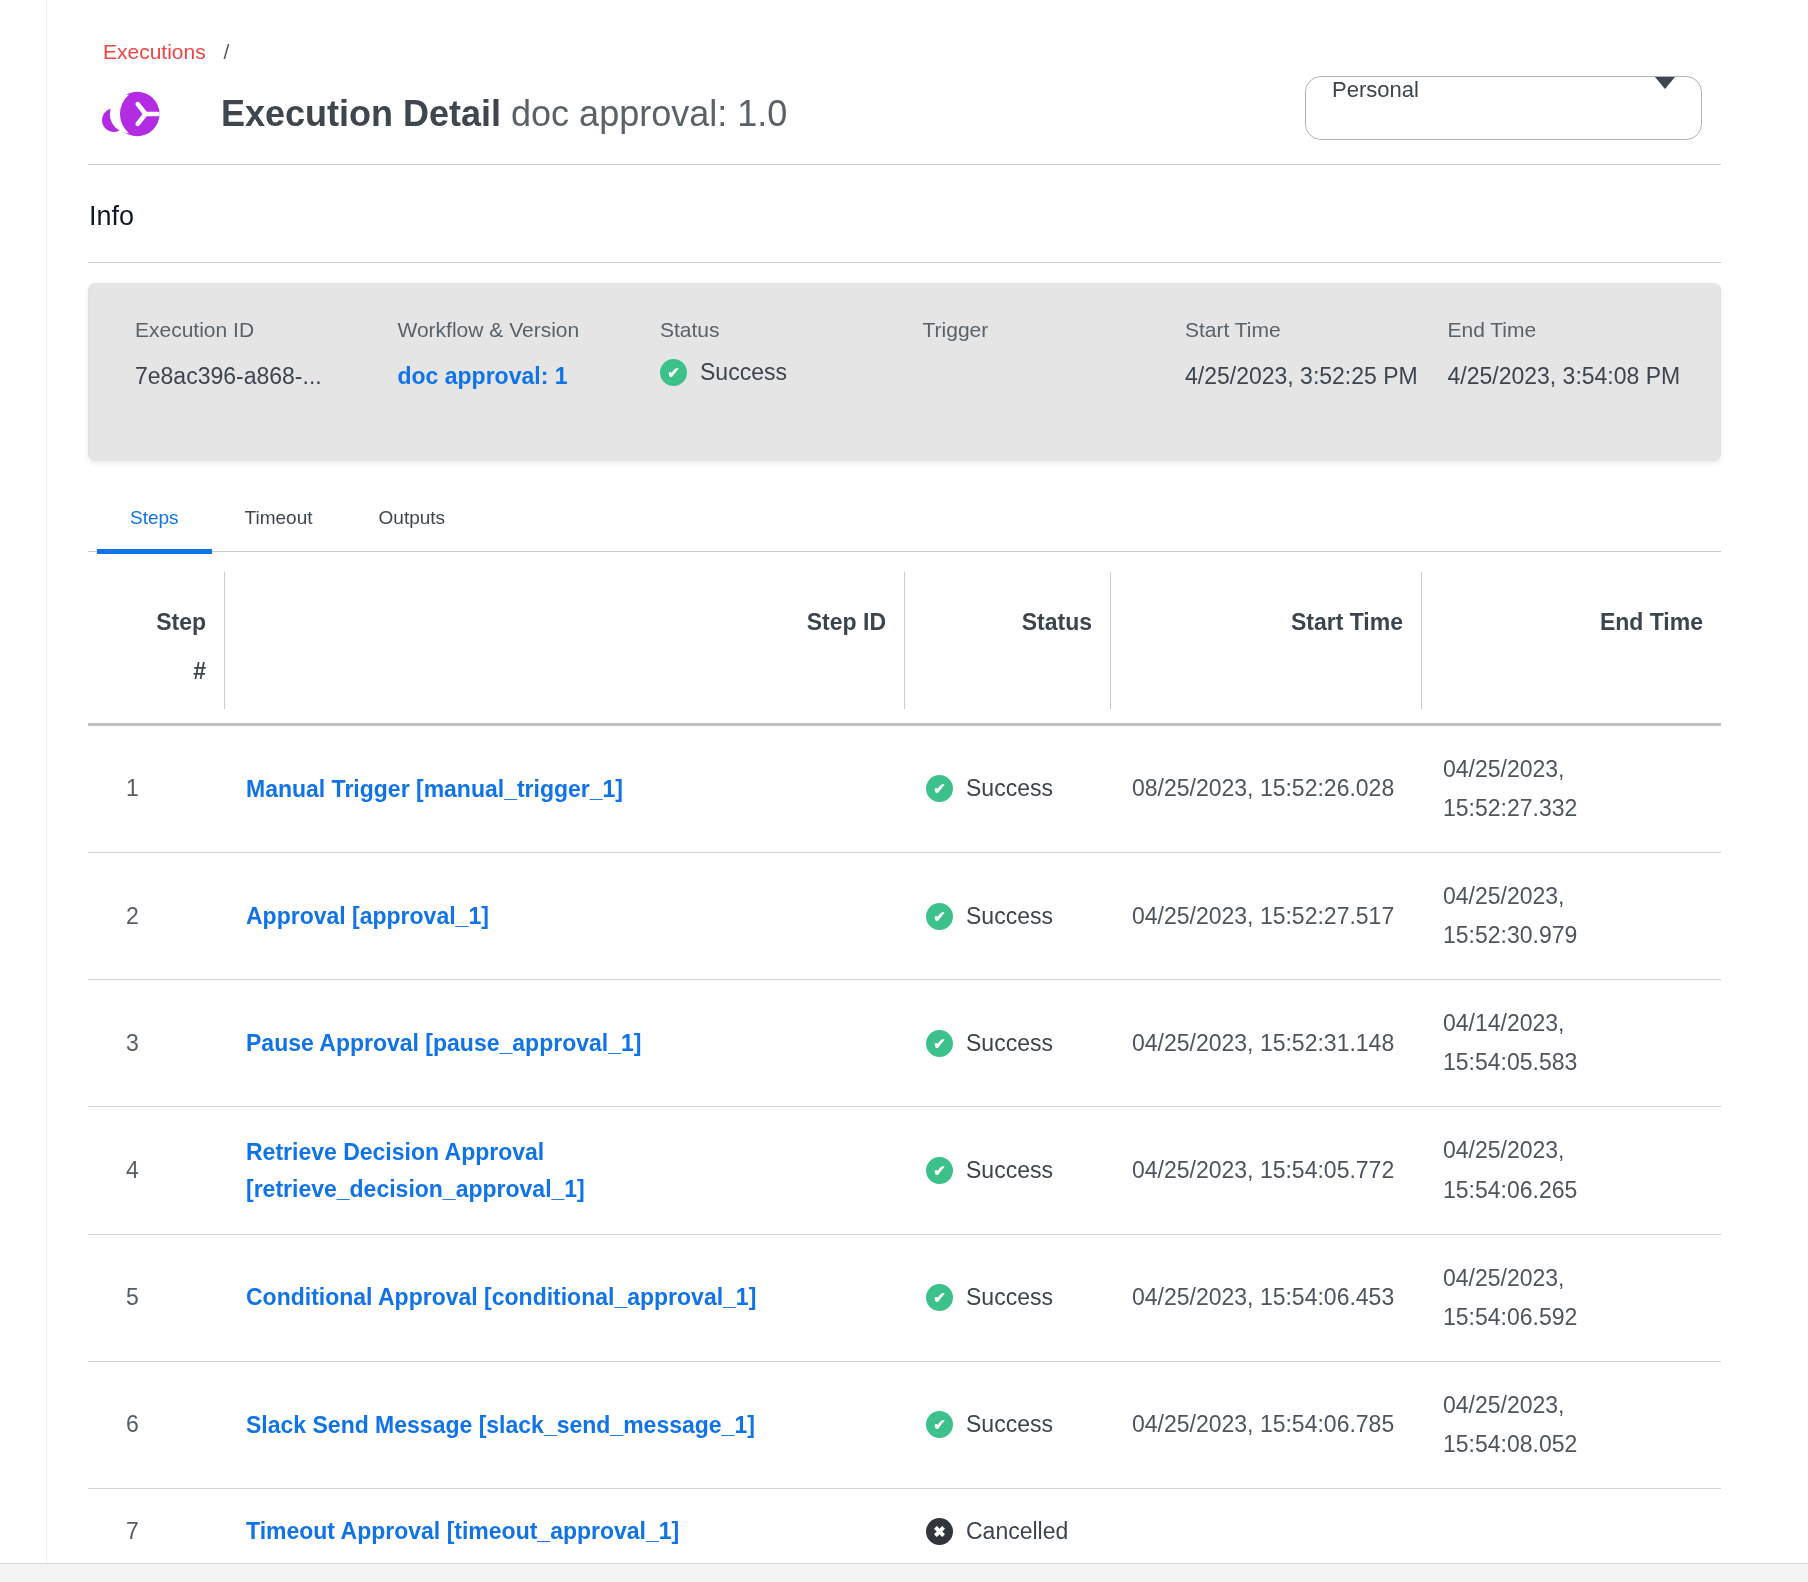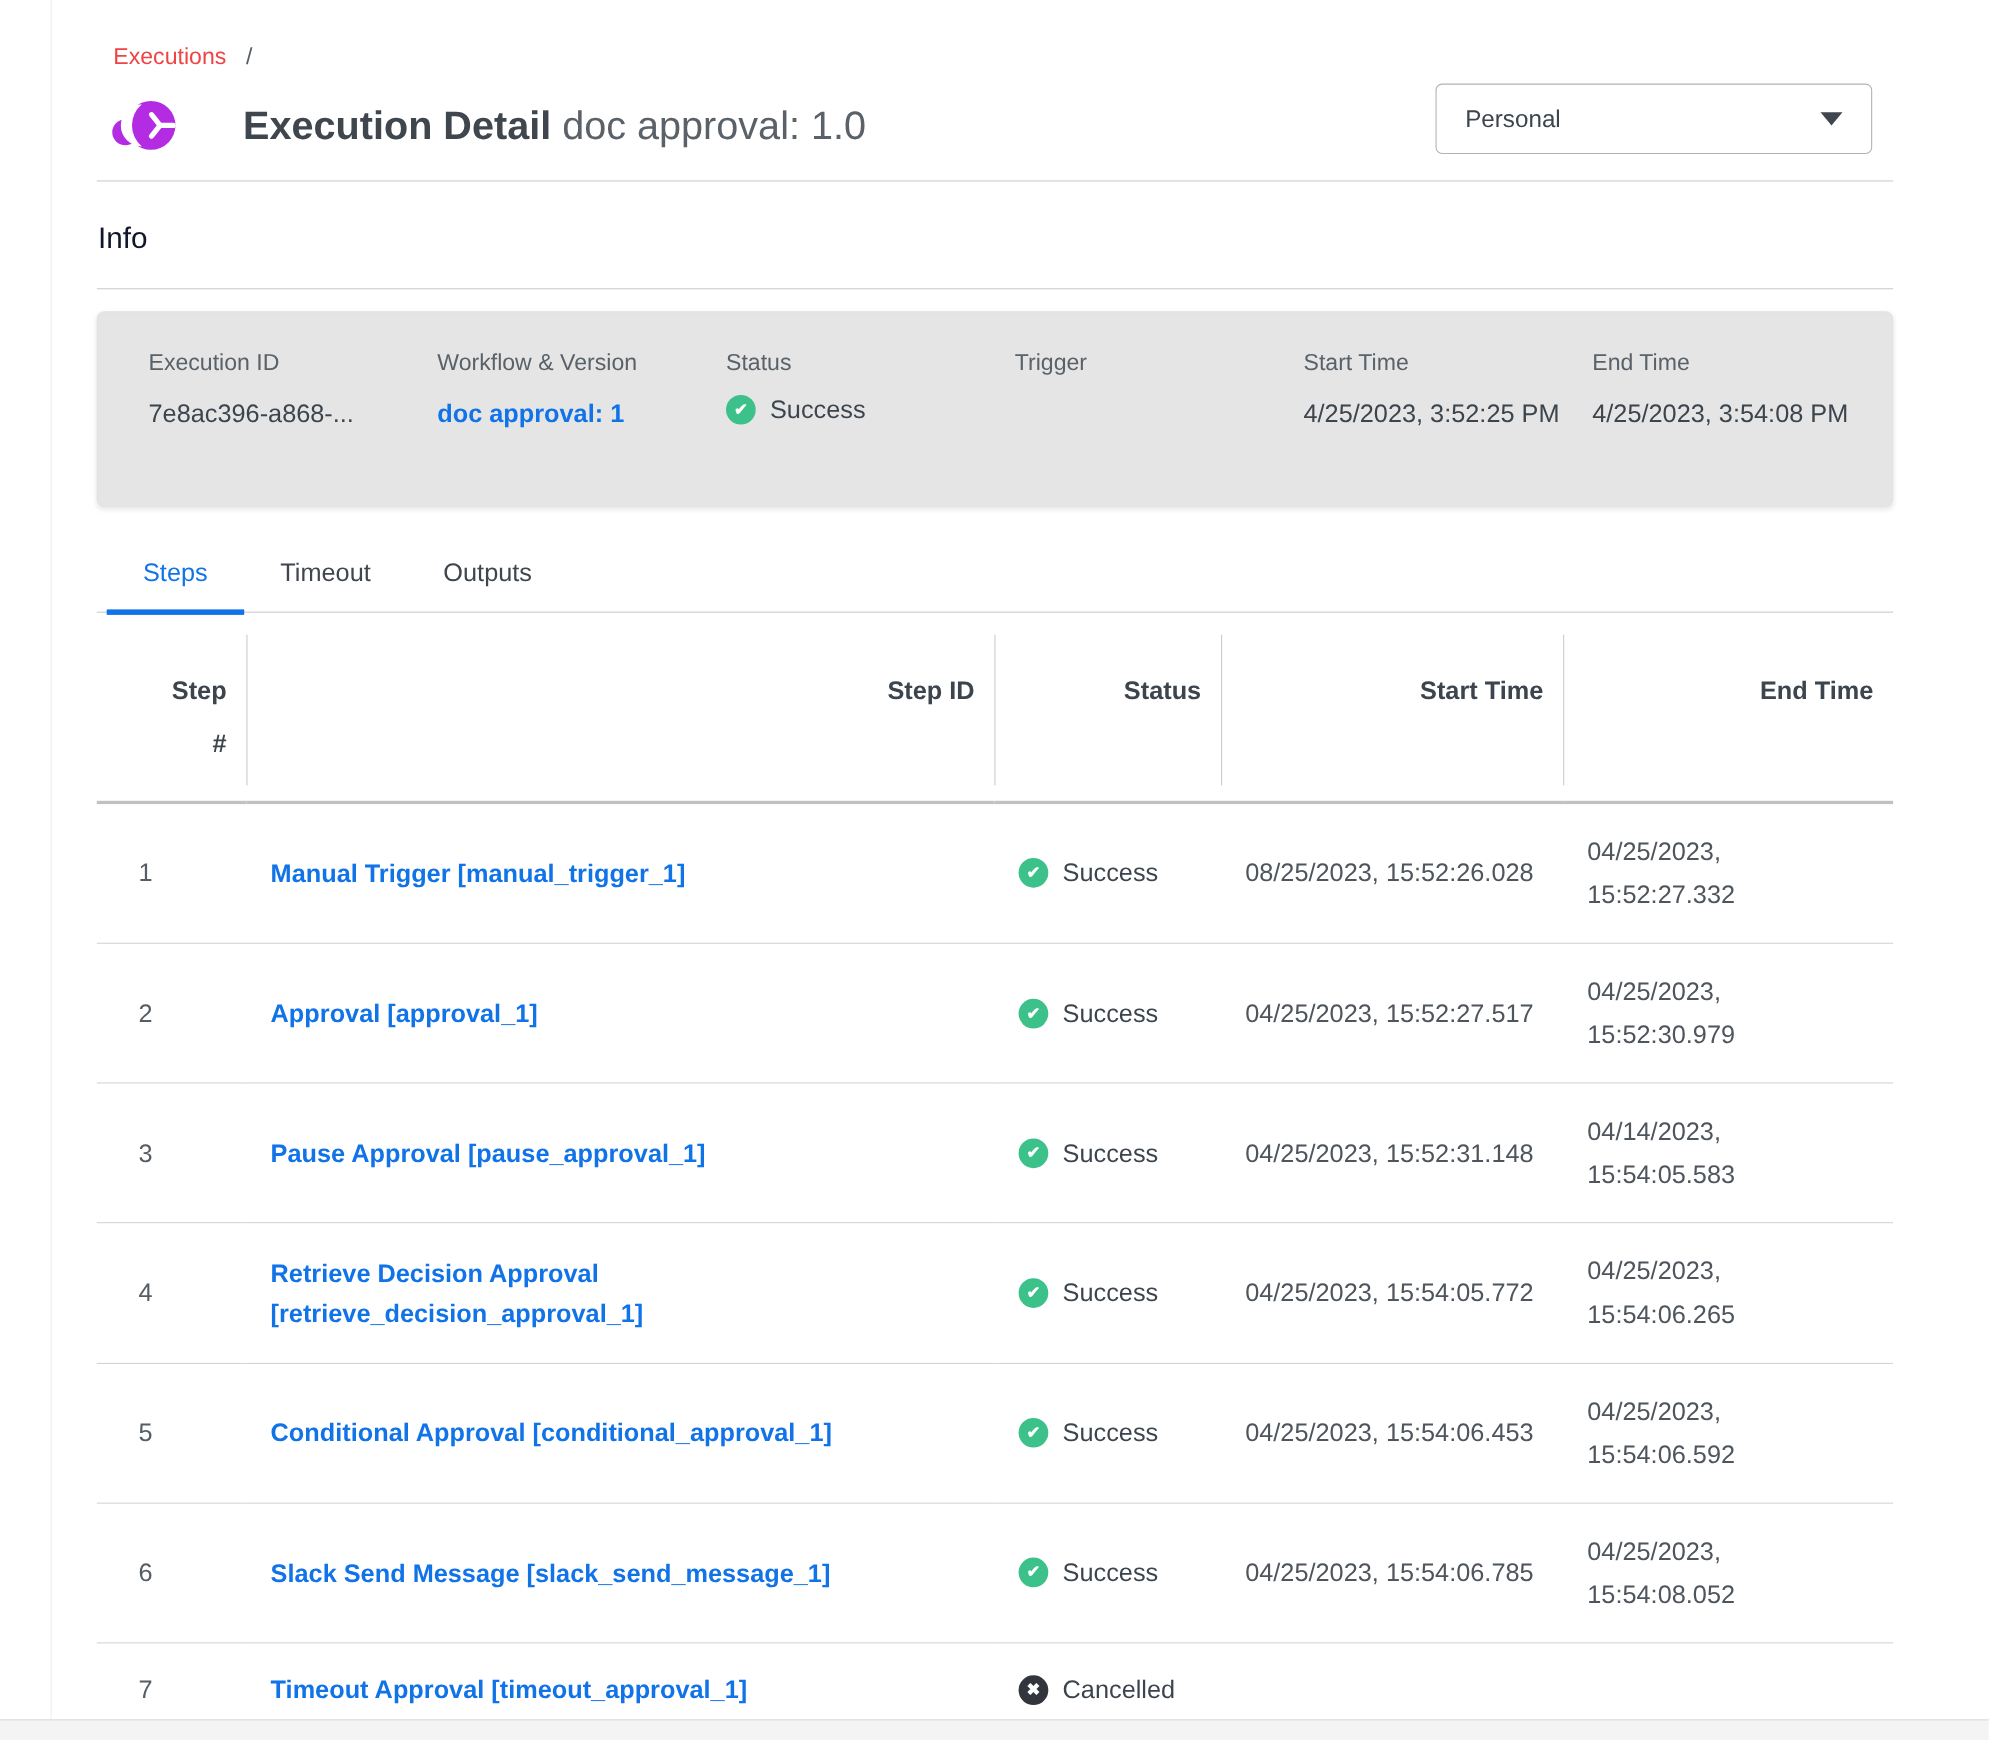--- a/index.html
+++ b/index.html
@@ -21,22 +21,22 @@
 
   
   .title-row { display:flex; align-items:center; margin-top:24px; padding-left:12px; position:relative;gap:37px; }
   .logo { width:60px; height:52px; flex:0 0 auto; }
   .logo svg { width:60px; height:52px; display:block; }
   h1 { font-size:36px; line-height:1.2; margin:0 0 0 24px; font-weight:700; color:#3f464e; }
   h1 .subtitle { font-weight:400; color:#5a6168; margin-left:10px; }
 
   .scope-select {
     position:absolute; right:19px; top:-12px; width:397px; height:64px;
-    border:1px solid #b3b3b3; border-radius:6px; background:#fff;
-    display:flex; align-items:center; justify-content:space-between;
+    border:1px solid #b3b3b3; border-radius:16px; background:#fff;
+    display:flex; justify-content:space-between;
     padding:0 26px; font-size:22px; color:#3c444d; cursor:pointer;
   }
   .caret { width:0; height:0; border-left:10px solid transparent; border-right:10px solid transparent; border-top:12px solid #3f464e; }
 
   .rule { border:none; border-top:1px solid #cdcdcd; margin:0; }
   .rule.under-title { margin-top:24px; }
   .rule.under-info { margin-top:30px; }
 
   .info-heading { font-size:27px; font-weight:400; color:#0f172a; margin:36px 0 0 1px; }
 
@@ -57,21 +57,21 @@
   .status-dot {
     width:27px; height:27px; border-radius:50%; flex:0 0 auto;
     color:#fff; display:inline-flex; align-items:center; justify-content:center;
     font-size:15px; font-weight:700; line-height:1;
   }
   .status-dot.success   { background:#3cc18a; }
   .status-dot.cancelled { background:#32363c; }
 
   
   .tabs { display:flex; margin-top:46px; border-bottom:1px solid #cacaca; }
-  .tab { padding:0 33px 22px; font-size:23px; color:#3f464e; position:relative; cursor:pointer; }
+  .tab { padding:0 33px 22px; font-size:19px; color:#3f464e; position:relative; cursor:pointer; }
   .tab:first-child { margin-left:9px; }
   .tab.active { color:#1173e8; }
   .tab.active::after { content:''; position:absolute; left:0; right:0; bottom:-3px; height:5px; background:#1173e8; }
 
   
   table.steps { margin-top:12px; width:100%; border-collapse:collapse; table-layout:fixed; }
   thead th {
     text-align:right; font-size:23px; font-weight:700; color:#3c444d;
     padding:34px 18px 26px 22px; line-height:2.15; vertical-align:top; position:relative;
   }

